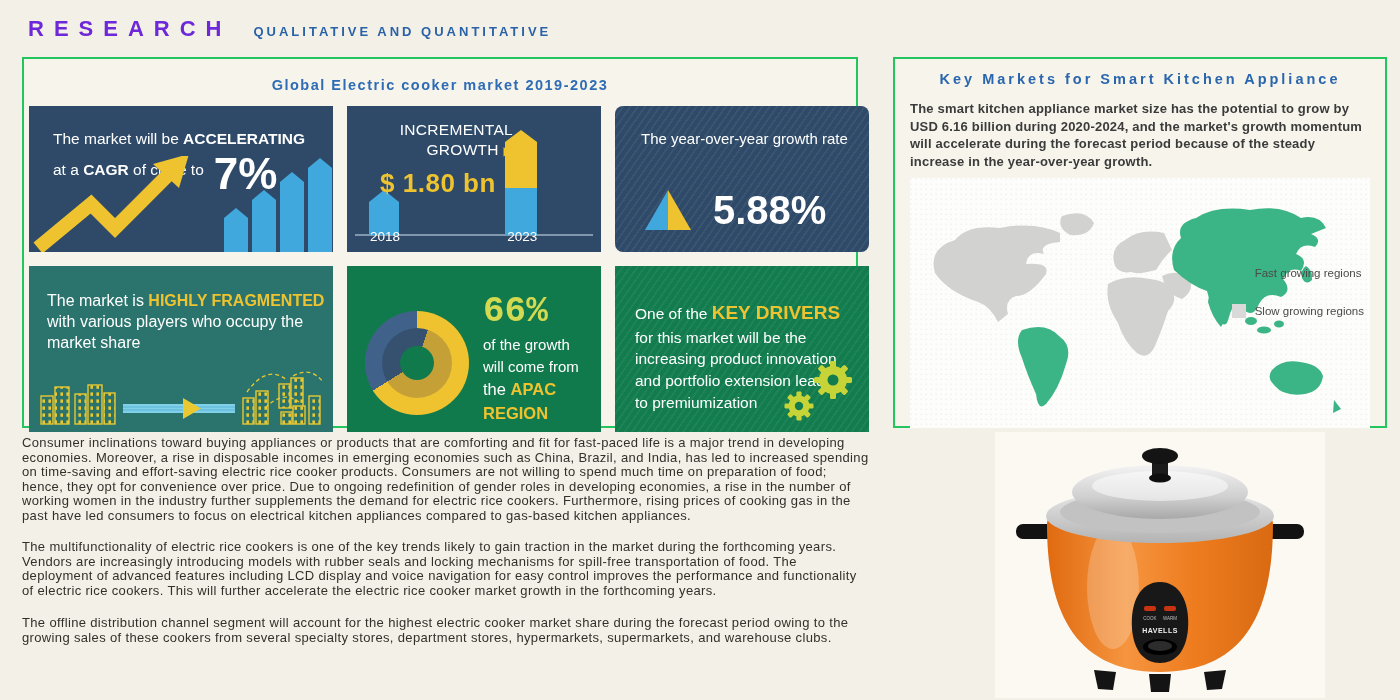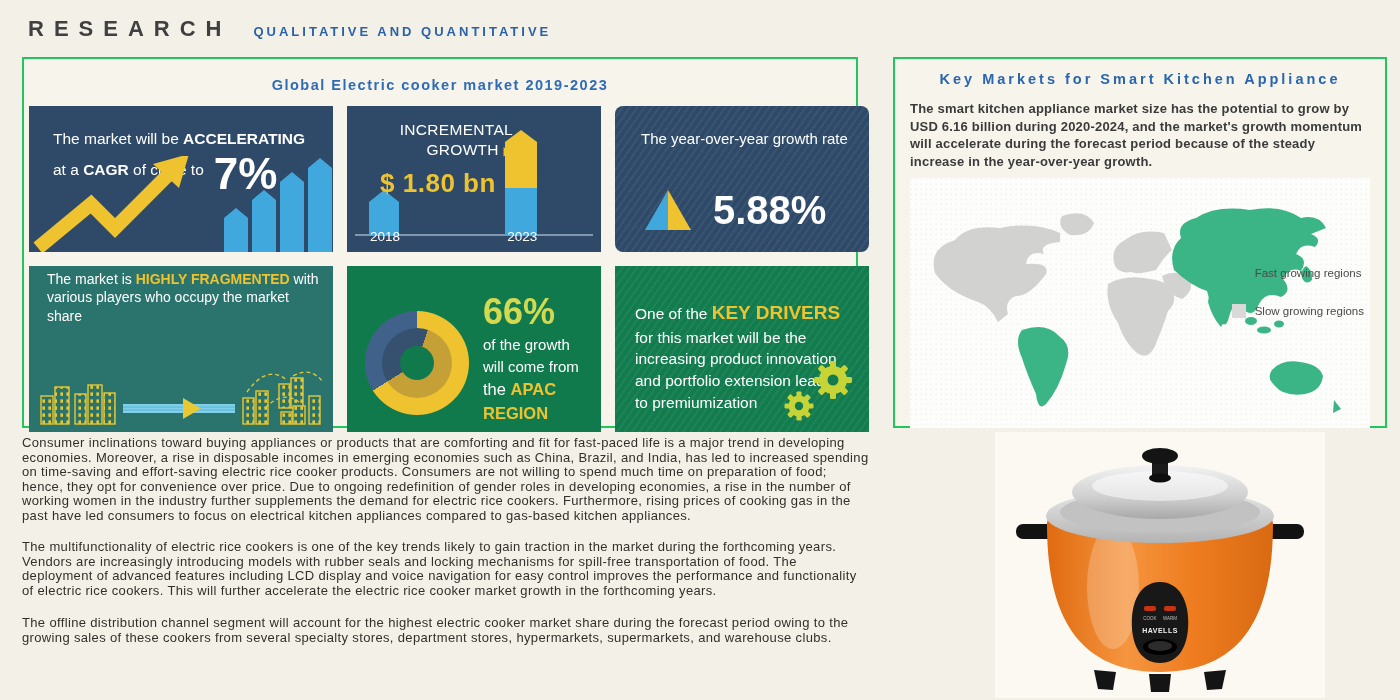--- a/index.html
+++ b/index.html
@@ -4,60 +4,60 @@
 <style>
   html,body{margin:0;padding:0;}
   body{
     width:1400px;height:700px;position:relative;overflow:hidden;
     background:#f3f0e7;
     font-family:"Liberation Sans",sans-serif;
     color:#33302b;
   }
   
   .hdr{position:absolute;left:28px;top:16px;display:flex;align-items:baseline;gap:22px;}
-  .hdr-title{font-size:22px;font-weight:bold;letter-spacing:10px;color:#404040;}
+  .hdr-title{font-size:22px;font-weight:bold;letter-spacing:10px;color:#6d28d9;}
   .hdr-sub{font-size:13px;font-weight:bold;letter-spacing:3px;color:#2a62a8;}
 
   
   .panel{position:absolute;border:2px solid #22c55e;background:#f7f4eb;box-sizing:border-box;}
   #infographic-panel{left:22px;top:57px;width:836px;height:371px;padding:5px;}
   #smart-panel{left:893px;top:57px;width:494px;height:371px;padding:6px 15px;}
 
   .ig-title{height:42px;display:flex;align-items:center;justify-content:center;
     color:#2e6cb5;font-size:14.5px;font-weight:bold;letter-spacing:1.5px;}
 
   .ig-grid{display:grid;grid-template-columns:304px 254px 254px;grid-template-rows:146px 166px;gap:14px;}
   .box{position:relative;overflow:hidden;box-sizing:border-box;}
   .navy{background:#2e4a68;}
   .navy-striped{background-image:repeating-linear-gradient(125deg,rgba(255,255,255,.055) 0 2px,transparent 2px 6px);background-color:#2e4a68;border-radius:8px;}
   .teal{background:#2a746d;}
   .green{background:#117a4c;}
   .green-striped{background-image:repeating-linear-gradient(125deg,rgba(255,255,255,.05) 0 2px,transparent 2px 6px);background-color:#127c4e;}
   .accent{color:#eec32f;font-weight:bold;}
-  .lime{color:#d3d950;font-weight:bold;}
+  .lime{color:#d3d950;font-weight:bold;font-family:Liberation Mono, monospace;}
 
   
   .b1-text{position:absolute;left:24px;top:22px;width:270px;color:#fff;font-size:15.5px;line-height:1.4;}
   .b1-line2{display:flex;align-items:center;gap:10px;}
   .big7{font-size:44px;font-weight:bold;line-height:.9;position:relative;top:4px;}
   .b1-art{position:absolute;right:0;bottom:0;}
 
   
   .b2-label{position:absolute;left:16px;top:14px;width:150px;text-align:right;color:#fff;font-weight:normal;font-size:15.5px;line-height:1.3;letter-spacing:.3px;}
   .b2-play{color:#eec32f;font-size:12px;}
   .b2-value{position:absolute;left:16px;top:62px;width:150px;text-align:center;color:#eec32f;font-weight:bold;font-size:26px;letter-spacing:.5px;}
   .b2-year{position:absolute;bottom:8px;color:#fff;font-size:13.5px;transform:translateX(-50%);text-align:center;}
 
   
   .b3-text{position:absolute;left:26px;top:22px;width:210px;color:#fff;font-size:15px;line-height:1.45;}
   .b3-row{position:absolute;left:30px;top:84px;display:flex;align-items:flex-end;gap:22px;}
   .b3-value{color:#fff;font-weight:bold;font-size:40px;line-height:1;}
 
   
-  .b4-text{position:absolute;left:18px;top:4px;width:280px;color:#fff;font-size:14px;line-height:1.32;}
+  .b4-text{position:absolute;left:18px;top:24px;width:280px;color:#fff;font-size:16px;line-height:1.32;}
   .b4-art{position:absolute;left:6px;bottom:2px;}
 
   
   .b5{display:flex;align-items:center;}
   .donut{width:104px;height:104px;border-radius:50%;flex:0 0 auto;margin:28px 14px 0 18px;position:relative;
     background:conic-gradient(#eec32f 0 238deg,#40628a 238deg 360deg);}
   .donut::before{content:"";position:absolute;inset:17px;border-radius:50%;
     background:conic-gradient(from 18deg,#c5a037 0 220deg,#35516f 220deg 360deg);}
   .donut::after{content:"";position:absolute;inset:35px;border-radius:50%;background:#117a4c;}
   .b5-text{margin-top:22px;color:#fff;font-size:15px;line-height:1.45;}

